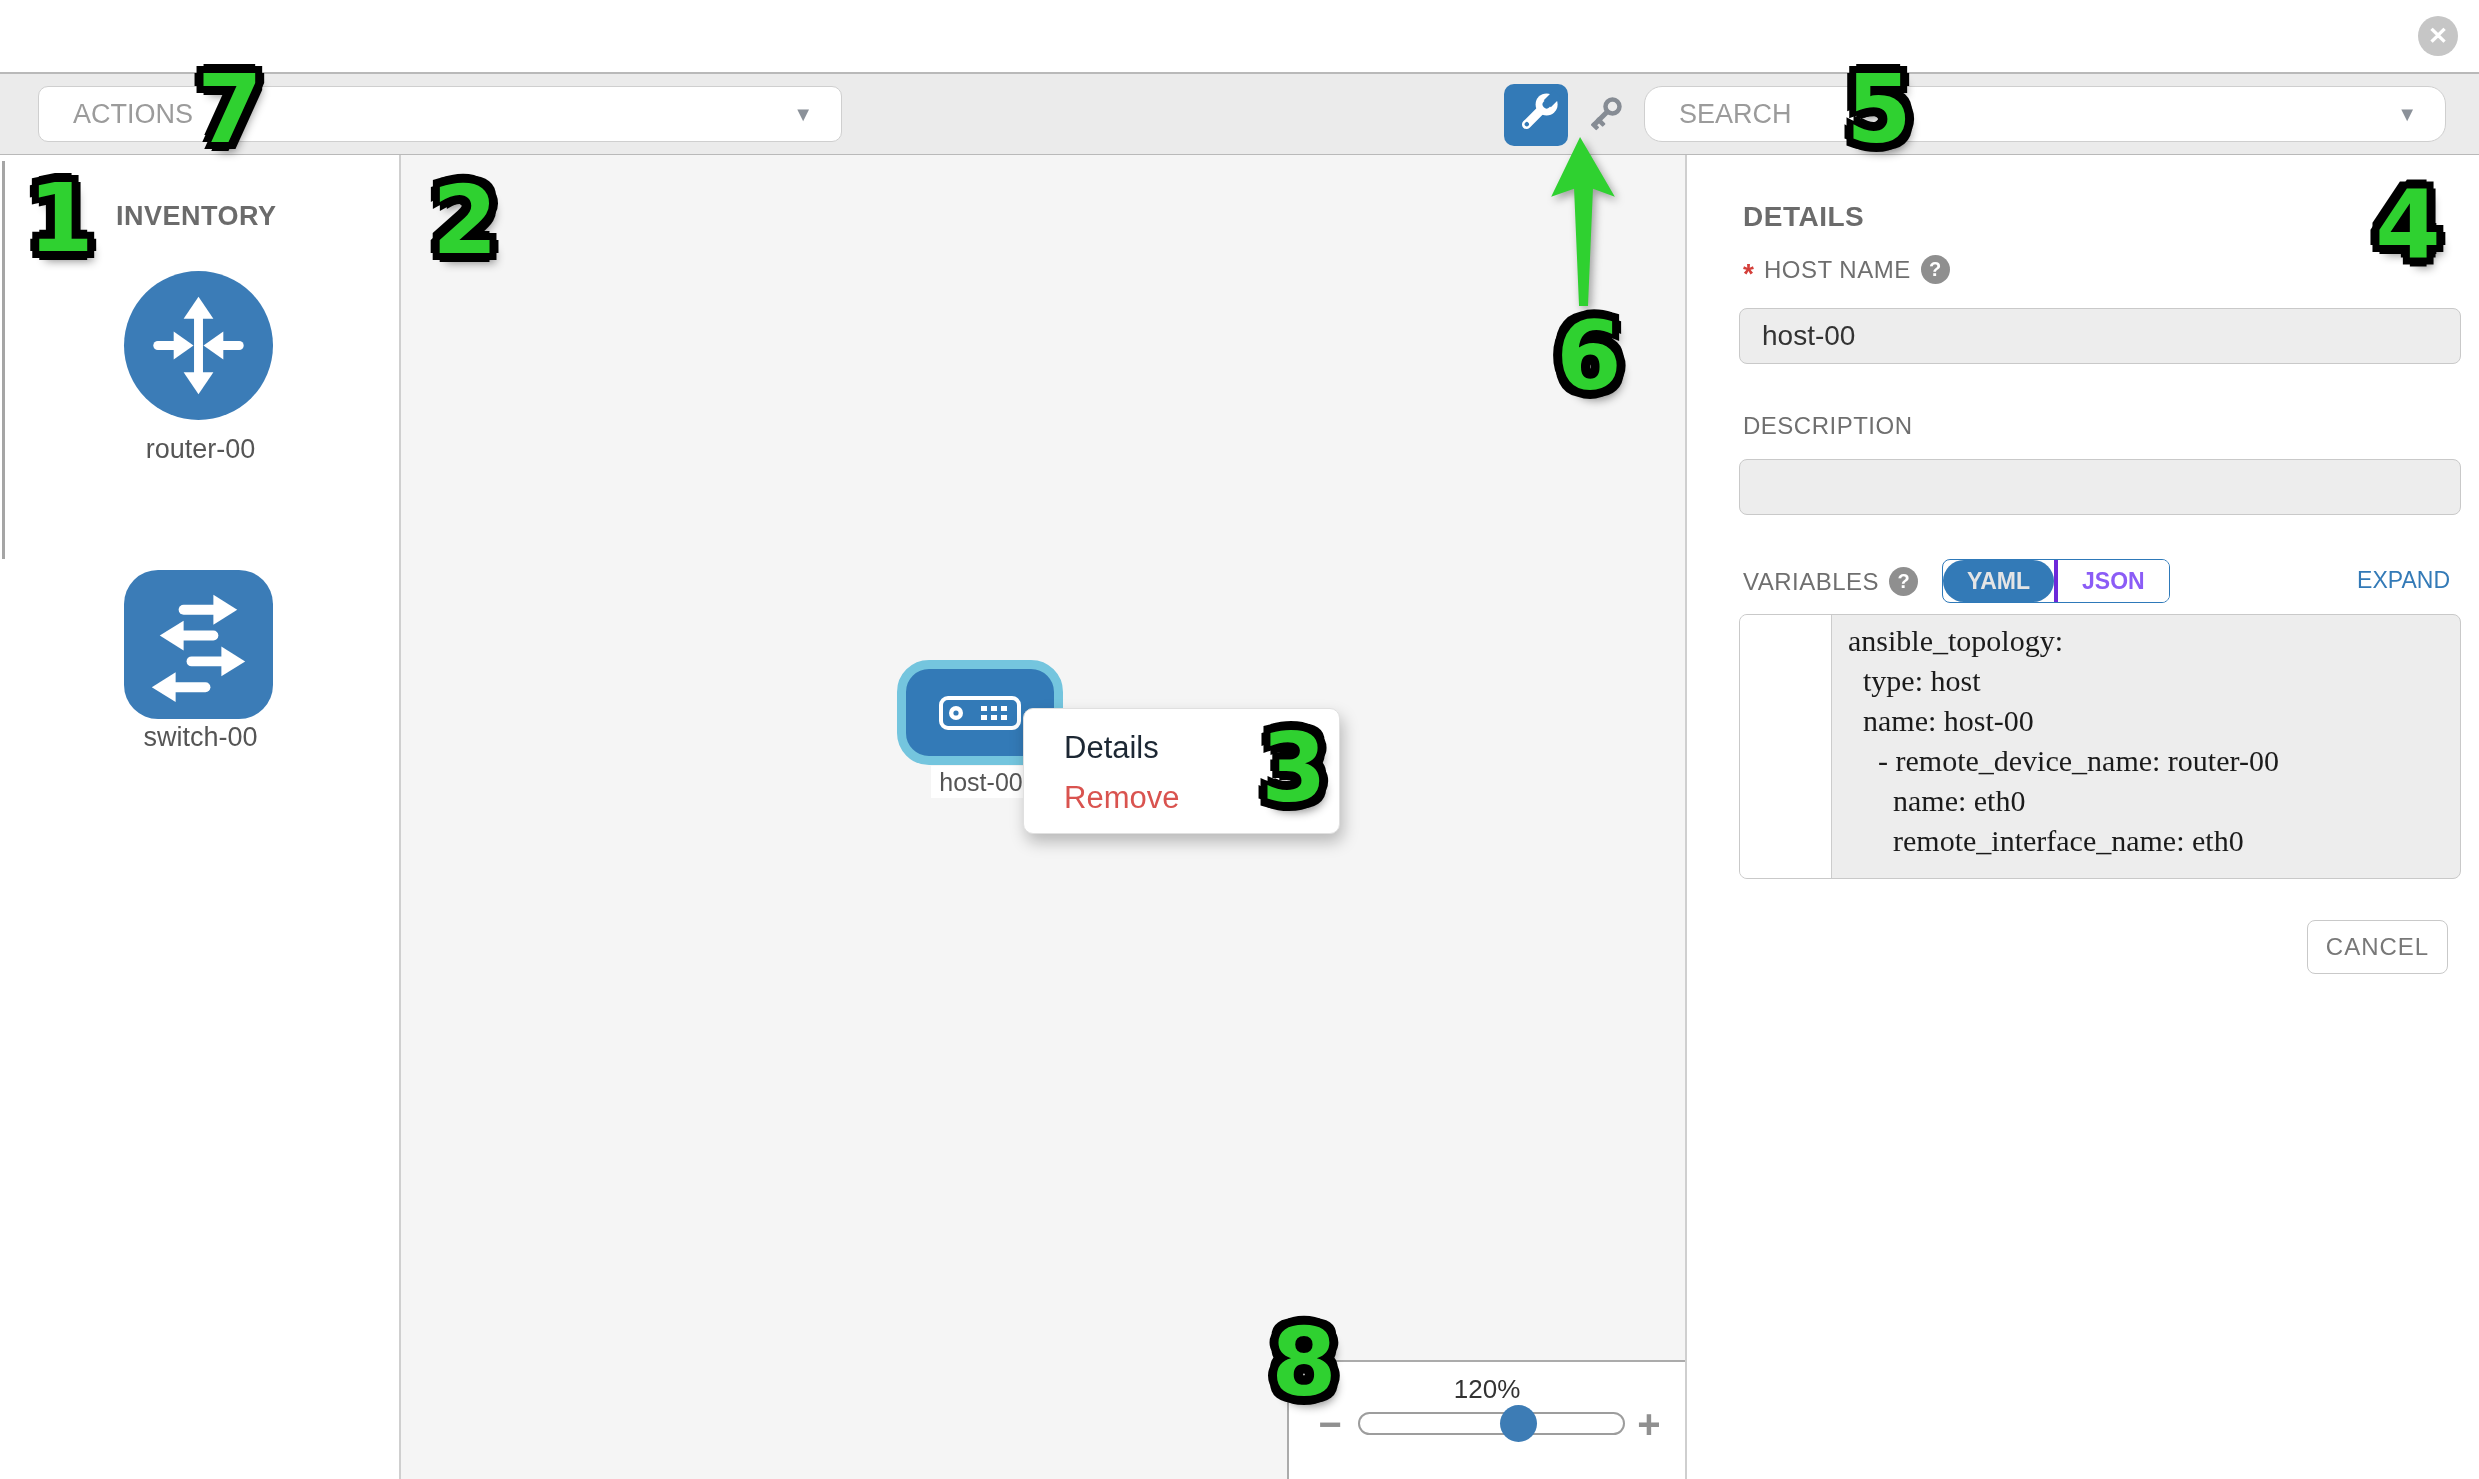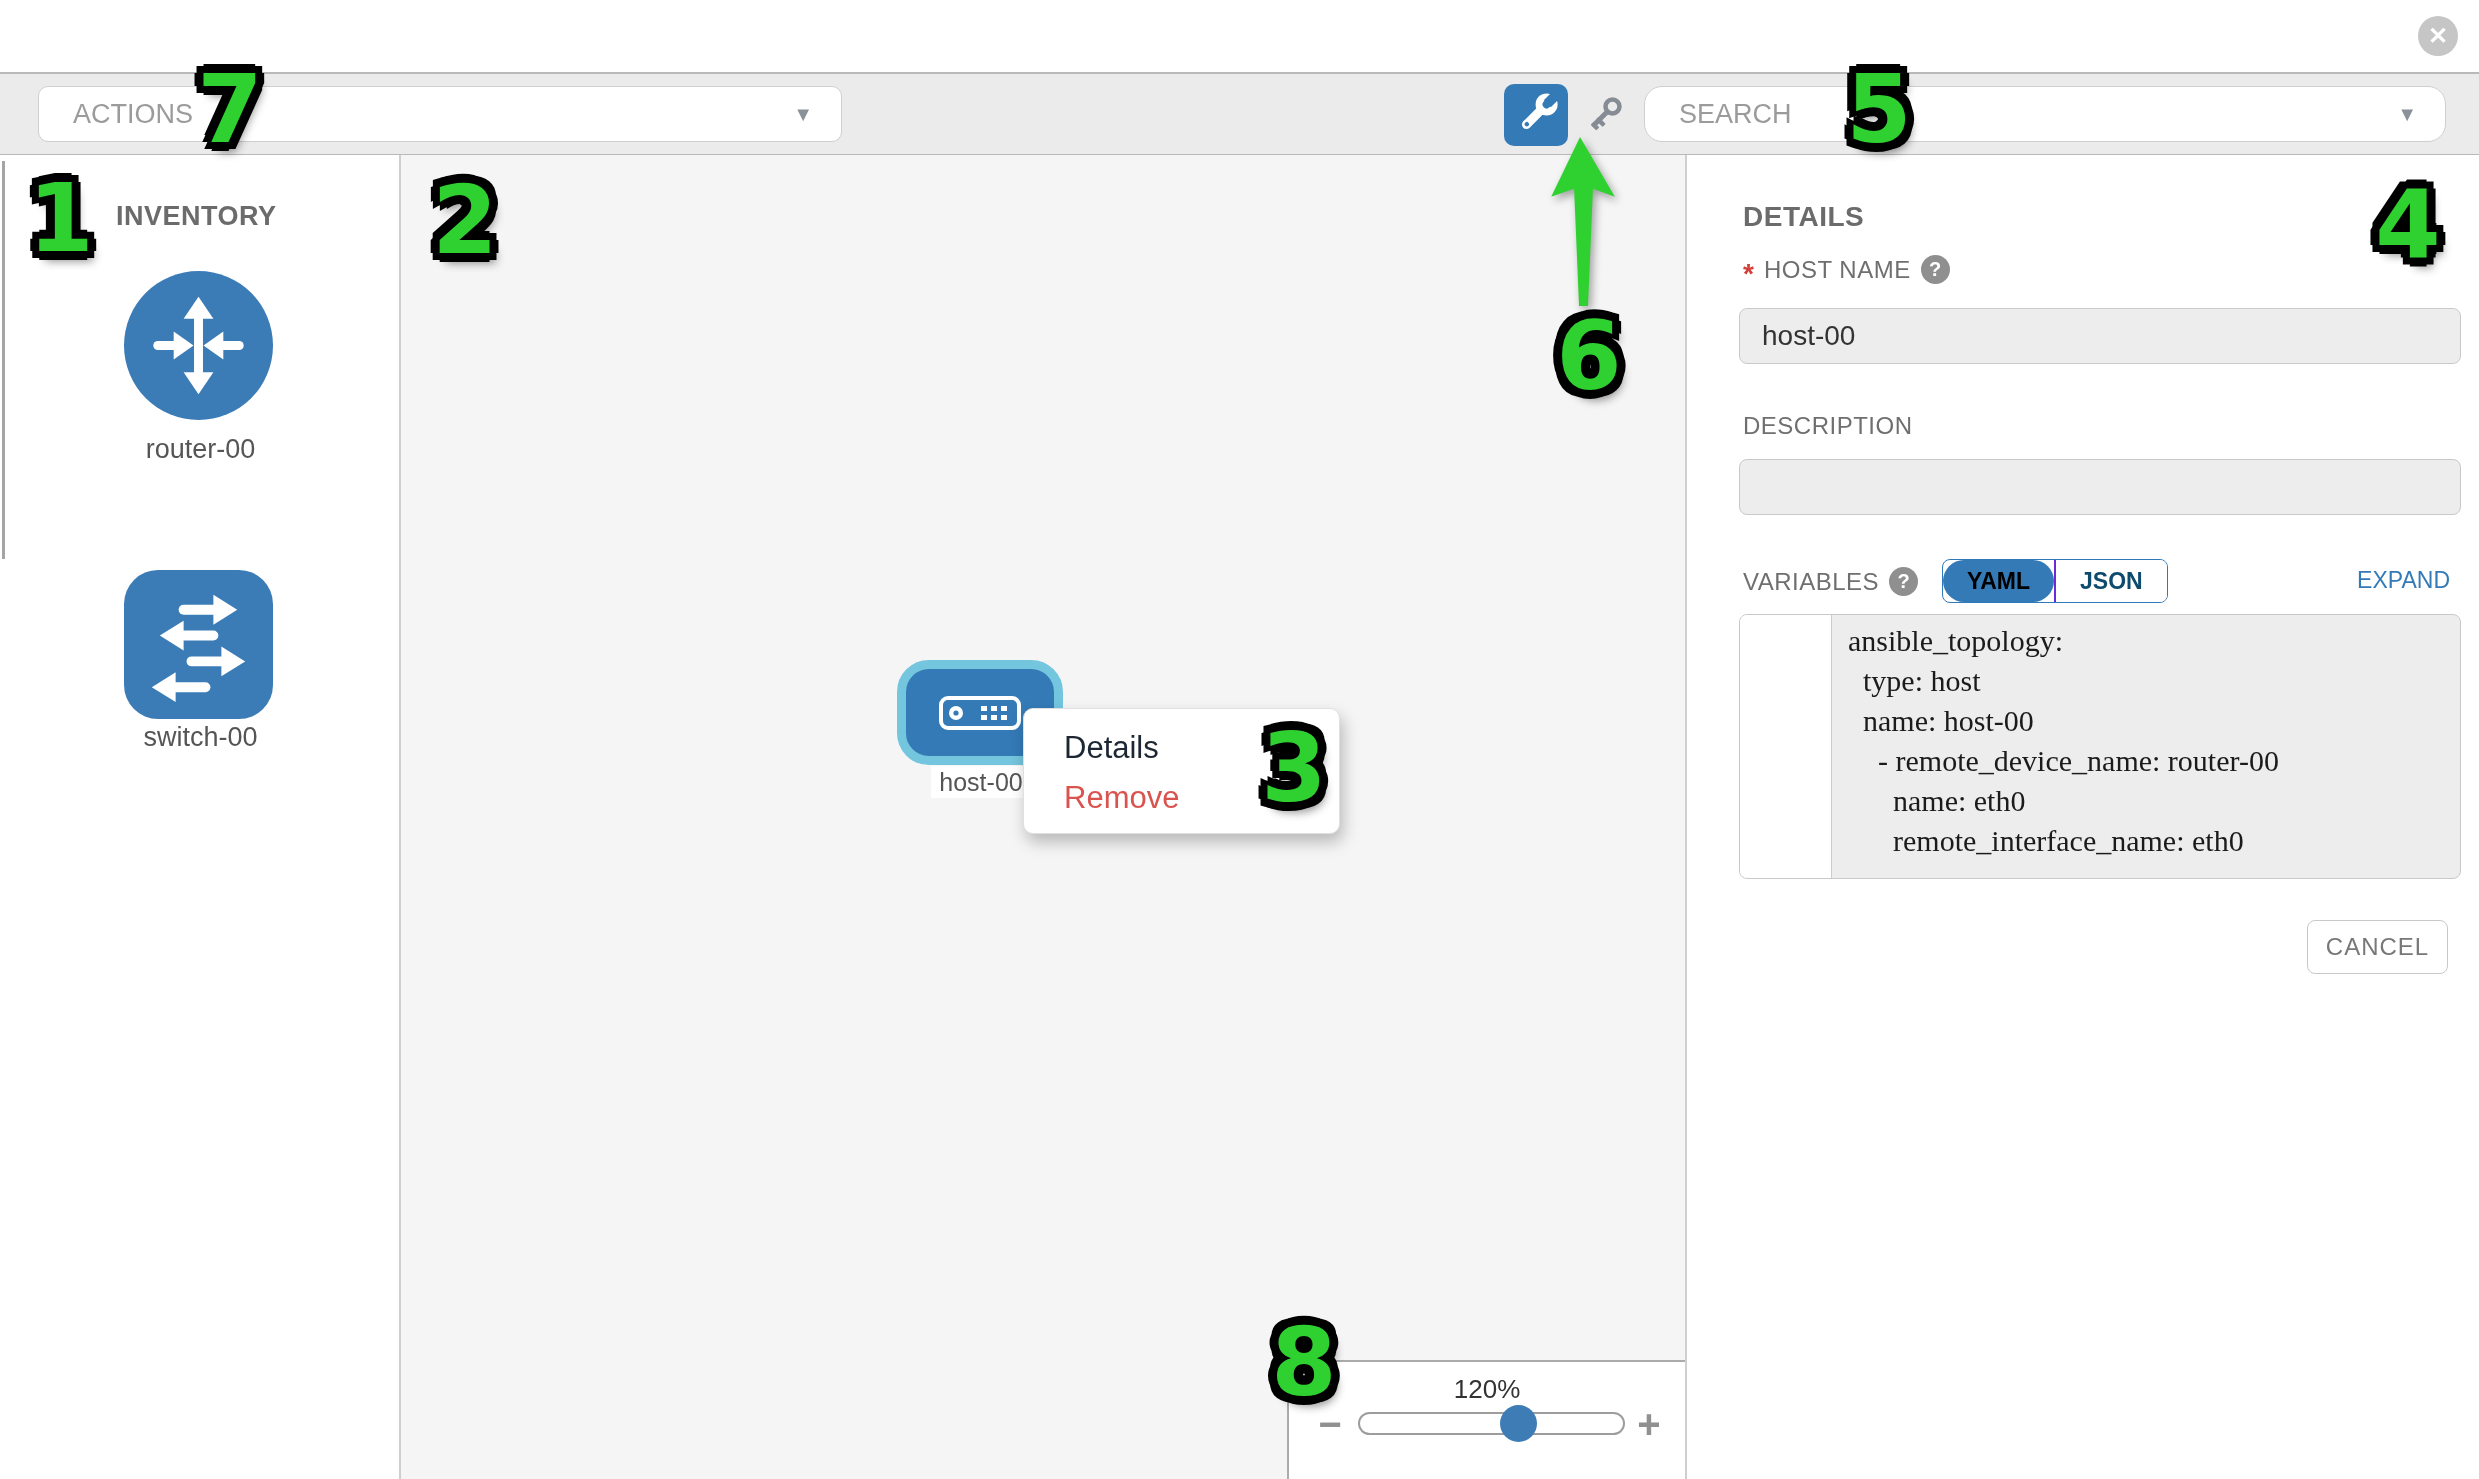--- a/index.html
+++ b/index.html
@@ -87,22 +87,22 @@
     border: 1px solid #c9c9c9; border-radius: 8px; font-size: 28px; color: #333;
     padding-left: 22px; font-family: "Liberation Sans", sans-serif; }
   .hostname-input { top: 153px; }
   .desc-input { top: 304px; }
   .row-hostname { top: 100px; }
   .row-desc { top: 257px; }
   .row-vars { top: 412px; }
   .toggle-group { position: absolute; left: 255px; top: 404px; height: 44px; display: flex;
     border: 1px solid #2e79b9; border-radius: 8px; overflow: hidden; }
   .toggle-seg { padding: 0 24px; line-height: 42px; font-size: 23px; font-weight: bold; cursor: pointer; }
-  .toggle-on { background: #337ab7; color: #000000; border-radius: 21px; }
-  .toggle-off { background: #fff; color: #0c4a6e; border-left: 2px solid #6d28d9; }
+  .toggle-on { background: #337ab7; color: #e5e5e5; border-radius: 21px; }
+  .toggle-off { background: #fff; color: #8b5cf6; border-left: 4px solid #6d28d9; }
   .expand-link { position: absolute; right: 30px; top: 412px; font-size: 23px; color: #337ab7; cursor: pointer; }
 
   .code-editor { position: absolute; left: 52px; top: 459px; width: 722px; height: 265px;
     border: 1px solid #c9c9c9; border-radius: 8px; background: #ededed; overflow: hidden; }
   .code-row { display: flex; height: 40px; }
   .code-editor .rows { padding-top: 6px; }
   .gutter-num { width: 92px; background: #fff; border-right: 1px solid #ccc; text-align: right;
     padding-right: 12px; font-family: "DejaVu Sans Mono", monospace; font-size: 29px;
     color: #9a9a9a; line-height: 40px; flex: 0 0 92px; }
   .code-text { font-family: Liberation Serif, serif; font-size: 30px; color: #1b1b1b;

